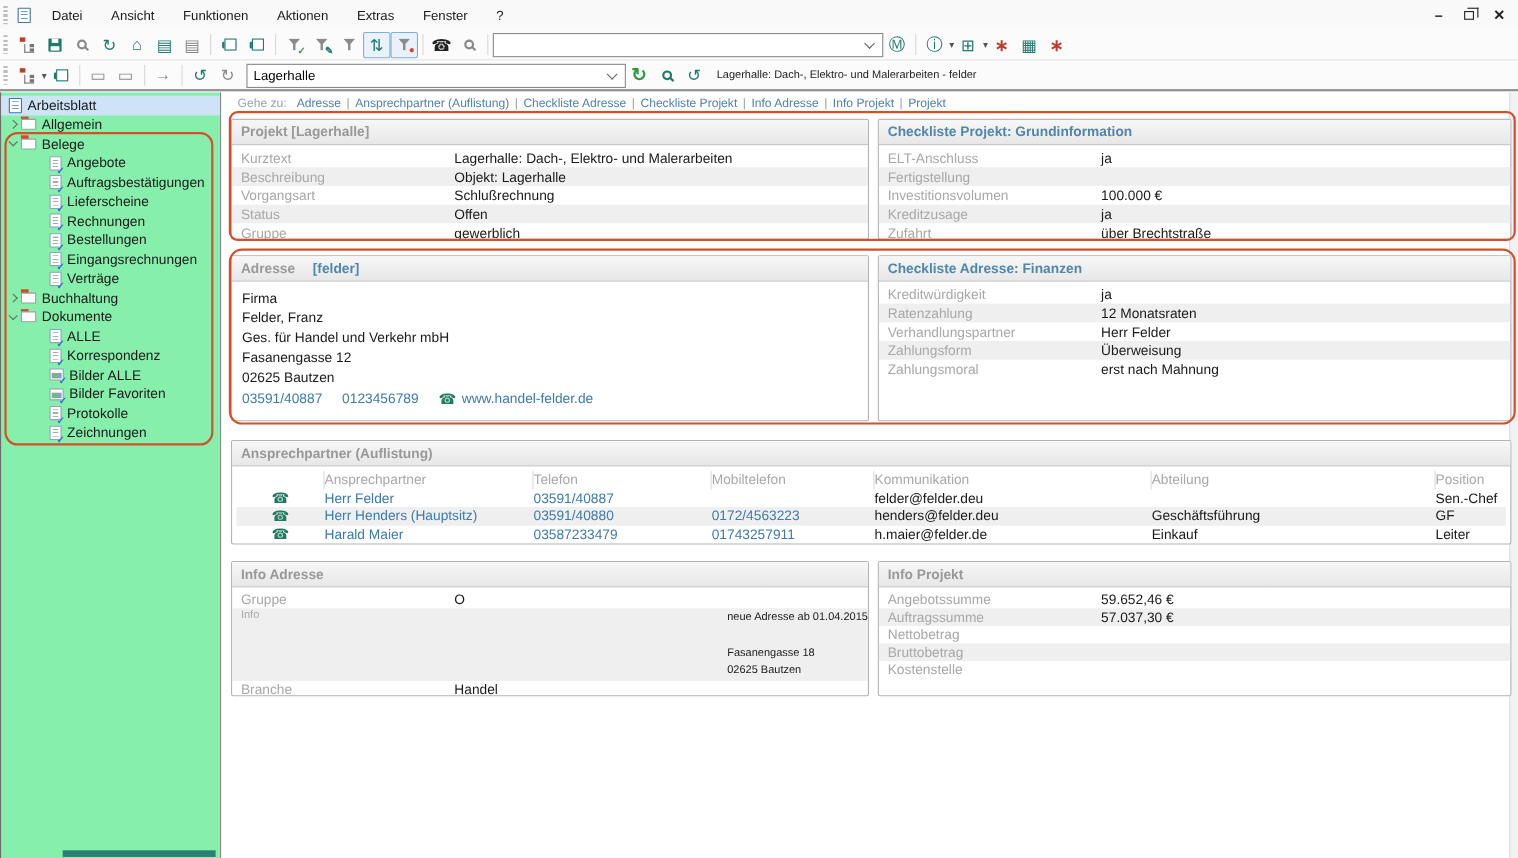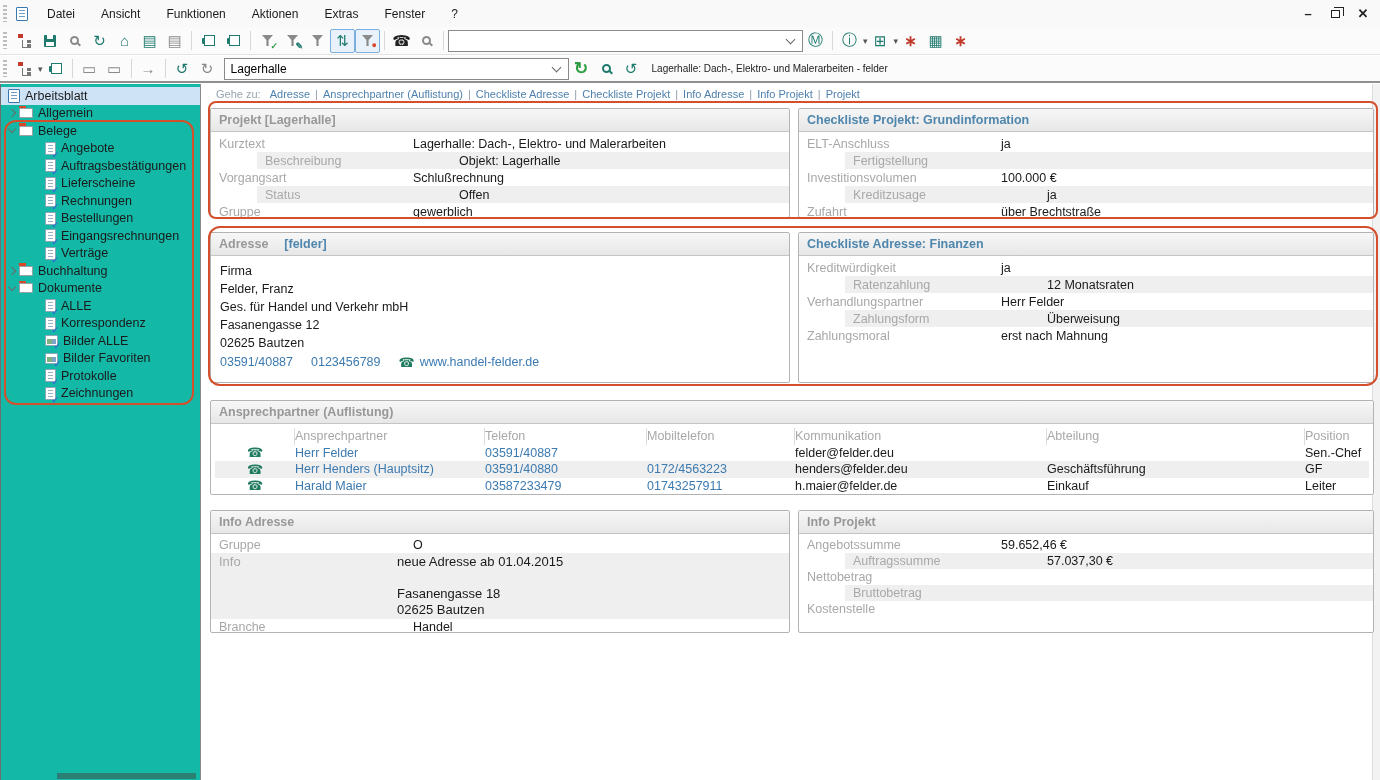--- a/index.html
+++ b/index.html
@@ -64,21 +64,21 @@
   .icon-save { width:12px; height:12px; background:#1f7a6e; display:inline-block; position:relative; border-radius:1px; }
   .icon-save::before { content:''; position:absolute; left:3px; top:0; width:6px; height:4px; background:#fff; }
   .icon-save::after { content:''; position:absolute; left:2px; bottom:1px; width:8px; height:4px; background:#fff; }
   .icon-printer { width:13px; height:11px; display:inline-block; position:relative; }
   .icon-printer::before { content:''; position:absolute; left:0; top:3px; width:13px; height:6px;
     background:#1f7a6e; border-radius:1px; }
   .icon-printer::after { content:''; position:absolute; left:2px; top:0; width:9px; height:9px;
     background:#fff; border:1px solid #1f7a6e; }
 
   
-  .sidebar { position:absolute; top:84px; left:0; width:201px; height:696px; background:#14b8a6;
+  .sidebar { position:absolute; top:84px; left:0; width:201px; height:696px; background:#86efac;
     border-left:1px solid #6e6e6e; border-right:1px solid #8a8a8a; }
   .tree { padding-top:3px; }
   .trow { height:17.5px; display:flex; align-items:center; font-size:12.5px; white-space:nowrap; }
   .trow .lbl { margin-left:5px; }
   .trow.selected { background:#cfe3f6; }
   .chv { width:6px; height:6px; border-right:1.6px solid #6b6b6b; border-bottom:1.6px solid #6b6b6b;
     display:inline-block; flex-shrink:0; }
   .chv.right { transform:rotate(-45deg); margin:0 4px 0 8px; }
   .chv.down { transform:rotate(45deg); margin:-3px 4px 0 8px; }
   .t-folder { width:14px; height:10px; border:1.2px solid #9aa0a6; border-radius:1px;
@@ -105,21 +105,21 @@
   .goto-sep { color:#8fa0ad; padding:0 5px; }
 
   .panel { position:absolute; border:1px solid #b3b3b3; border-radius:2px; background:#fff; }
   .panel-h { height:23px; background:linear-gradient(#f7f7f7,#e7e7e7); border-bottom:1px solid #c4c4c4;
     display:flex; align-items:center; padding-left:8px; font-weight:bold; font-size:12.5px; color:#98989a; }
   .panel-h.blue { color:#4f86ad; }
   .panel-h .tlink { color:#4f86ad; margin-left:16px; }
   .panel-b { padding-top:3px; }
   .prow { display:flex; align-items:center; height:17px; padding-left:8px; font-size:12.5px;gap:16px; }
   .prow.h16 { height:16px; }
-  .prow.alt { background:#efefef;margin-left:46px; }
+  .prow.alt { background:#efefef; }
   .plabel { width:178px; flex-shrink:0; color:#a8a8a8; }
   .pvalue { color:#1a1a1a; white-space:nowrap; }
 
   
   .addr-line { height:18px; display:flex; align-items:center; padding-left:9px; font-size:12.5px; }
   .addr-links { height:20px; display:flex; align-items:center; padding-left:9px; font-size:12.5px;
     color:#3c7ab0; gap:18px; }
   .addr-links .web { display:flex; align-items:center; gap:5px; }
   .phone-glyph { color:#1f7a5f; font-size:13px; }
 
@@ -128,21 +128,21 @@
   .tbl-grid { display:grid; grid-template-columns:80px 190px 162px 148px 252px 258px 1fr;
     align-items:center; height:16.5px; font-size:12.5px; }
   .tbl-grid.head { color:#a8a8a8; }
   .tbl-grid.head > div { border-right:1px solid #dcdcdc; height:100%; display:flex; align-items:center; }
   .tbl-grid.head > div:last-child { border-right:none; }
   .tbl-grid.alt { background:#efefef; }
   .cell-icon { text-align:center; }
   .blue { color:#3c7ab0; }
 
   
-  .info-block { display:flex; padding-left:8px; font-size:13px; background:#efefef; }
+  .info-block { display:flex; padding-left:8px; font-size:10px; background:#efefef;justify-content:space-between; }
   .info-block .plabel { padding-top:1px; }
   .info-lines div { height:16px; display:flex; align-items:center; }
 
   
   .ann { position:absolute; border:2px solid #d4502c; border-radius:12px; pointer-events:none; }
   #ann-side { left:4px; top:120px; width:190px; height:285px; }
   #ann-top  { left:208px; top:101px; width:1170px; height:118px; border-radius:8px; }
   #ann-mid  { left:208px; top:226px; width:1170px; height:160px; }
 </style>
 </head>

